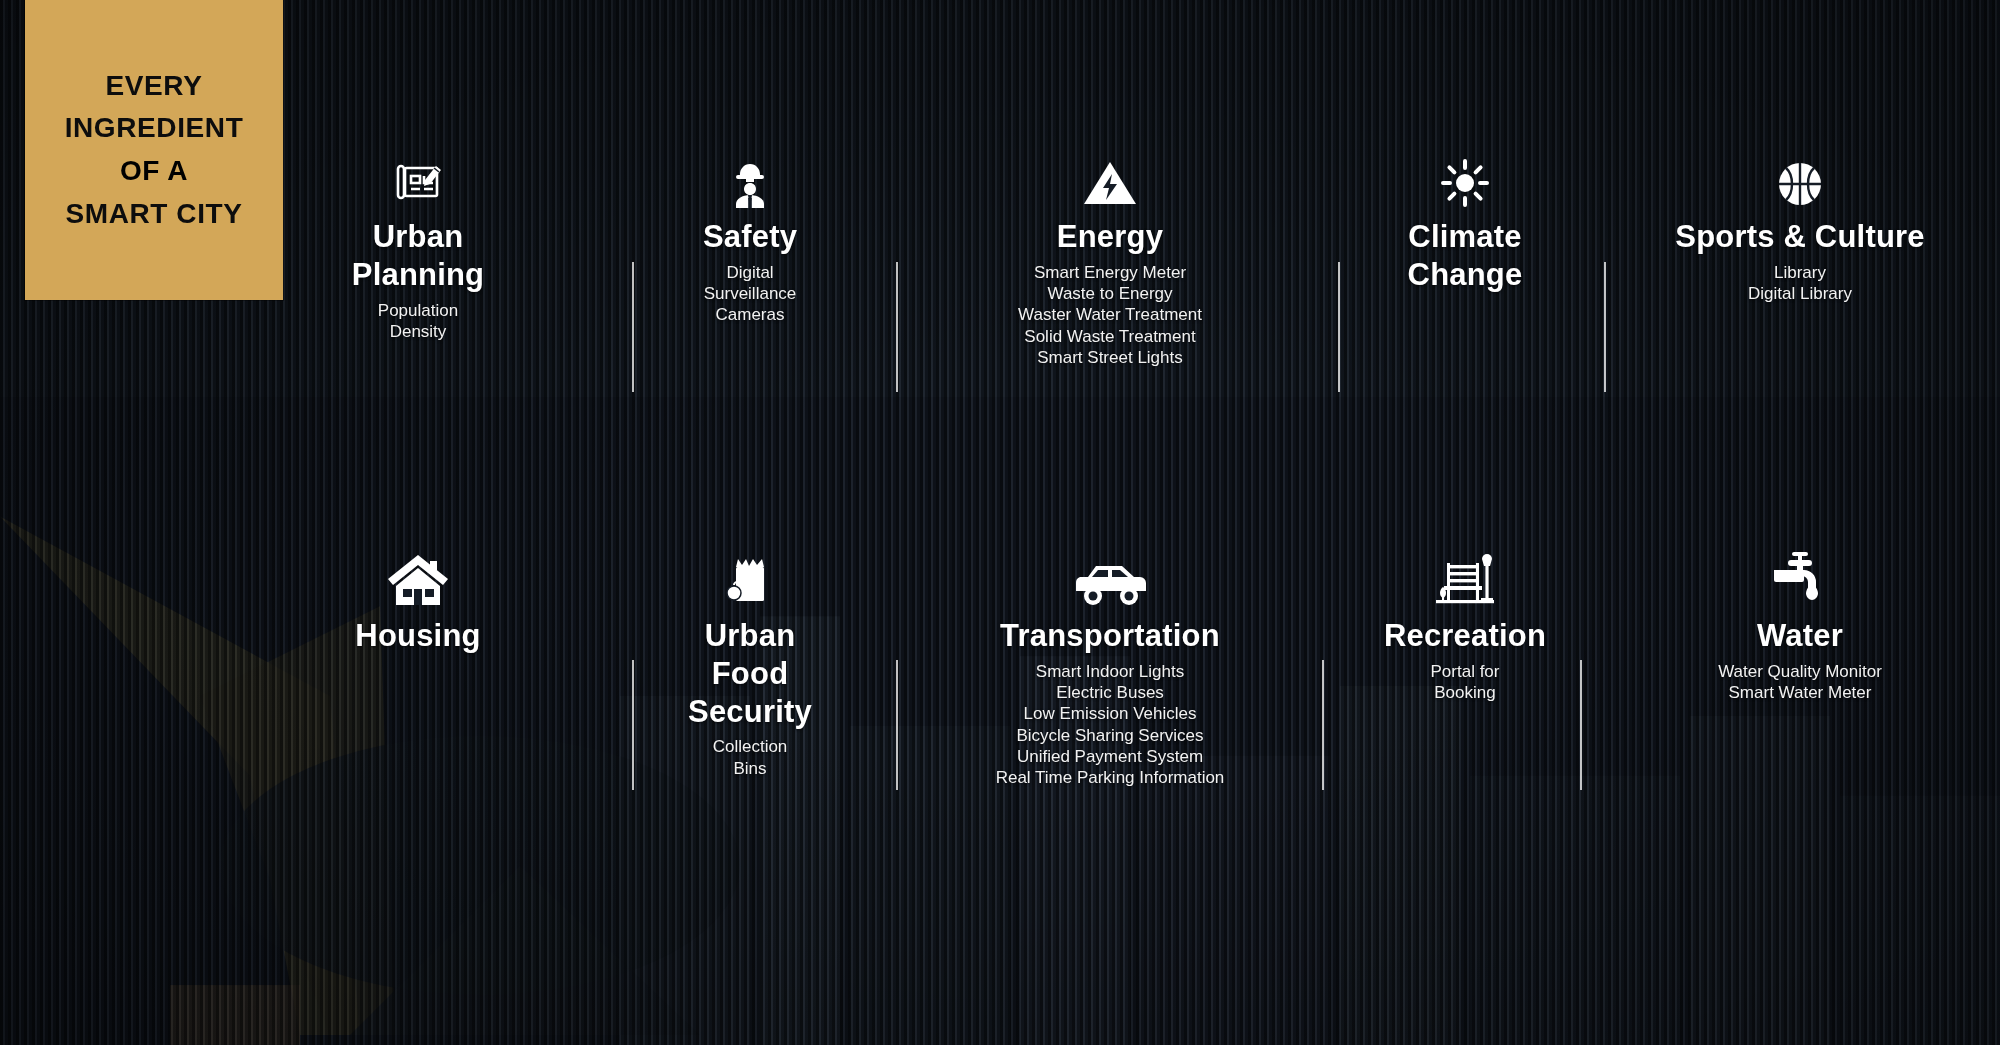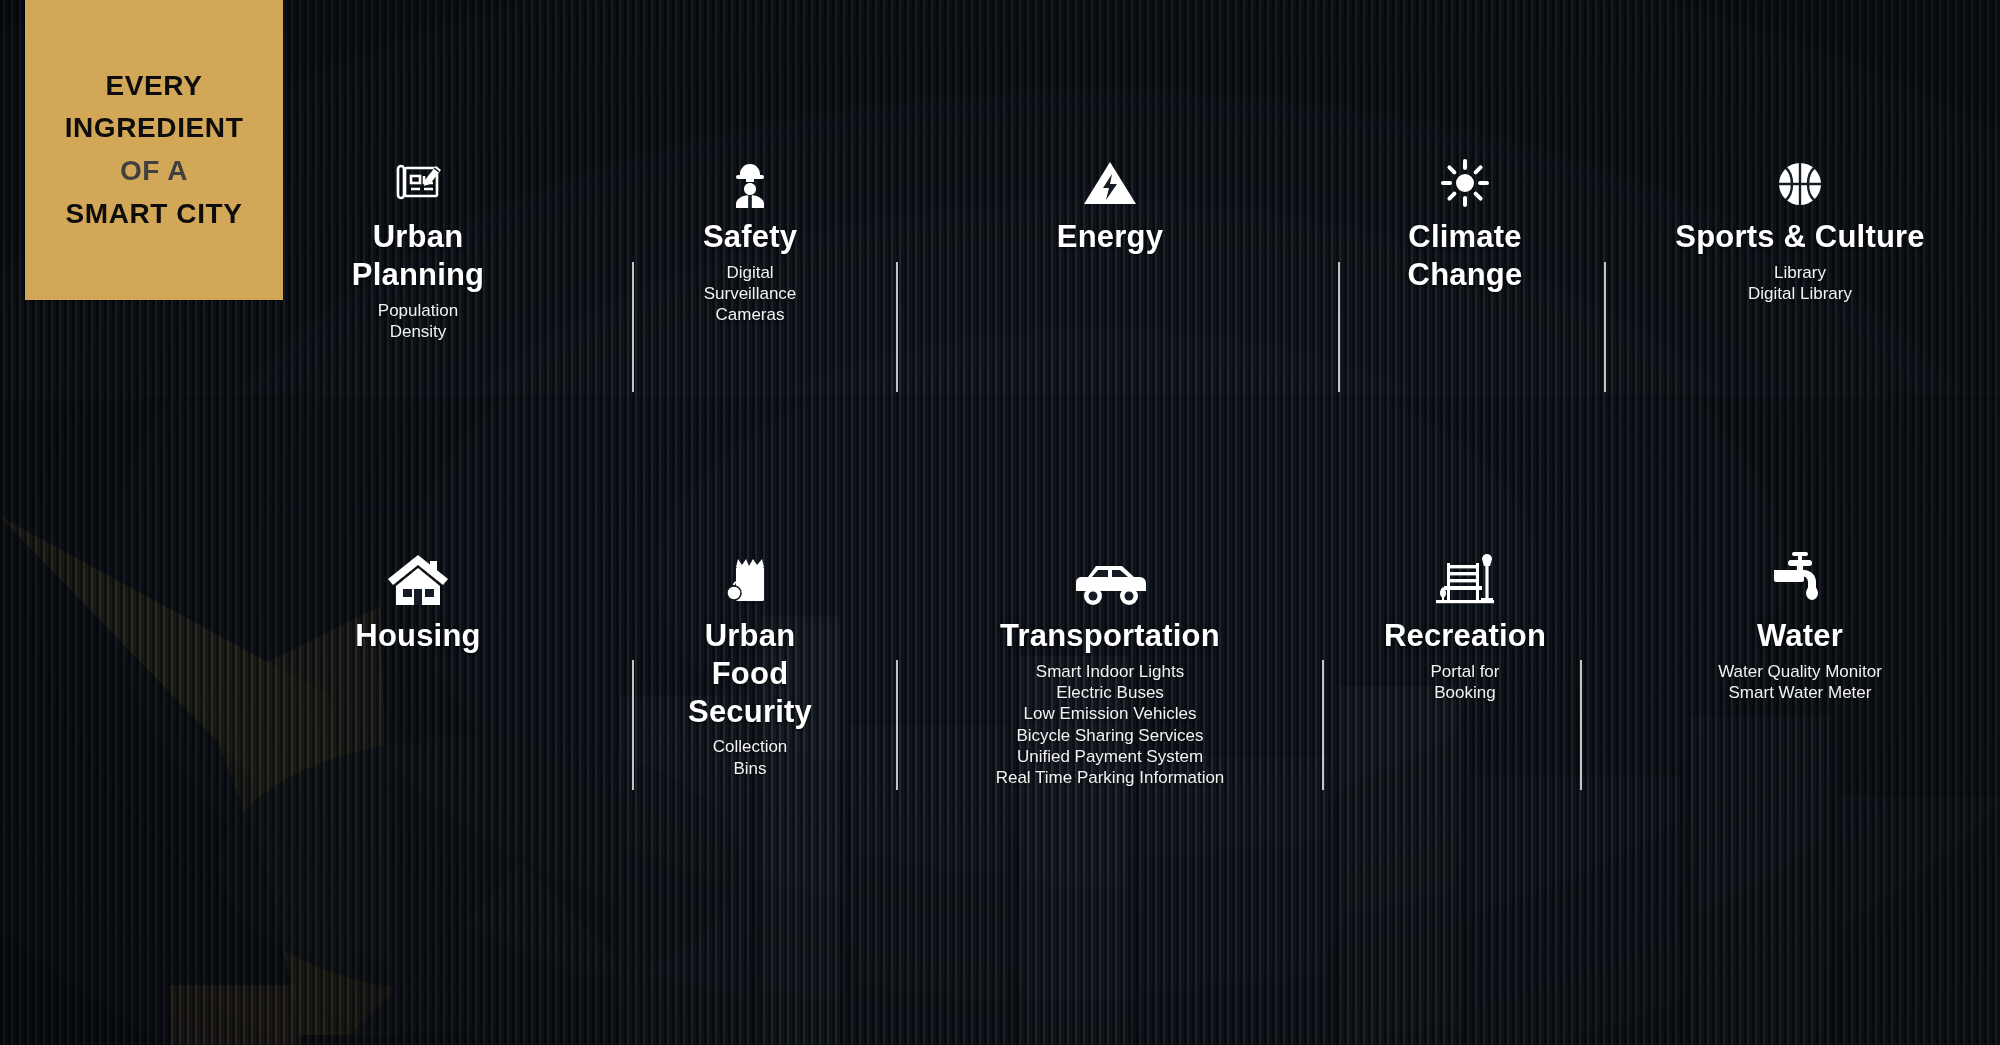--- a/index.html
+++ b/index.html
@@ -98,21 +98,21 @@
     <ellipse cx="480" cy="470" rx="260" ry="130" fill="#141a23" opacity=".8"></ellipse>
     <path d="M350 640 L520 470 L700 640 Z" fill="#161d26" opacity=".8"></path>
   </svg>
   <div class="bg-stripes"></div>
   <div class="bg-vignette"></div>
 </div>
 
 <div id="title-card" style="background: rgb(211, 167, 88);">
   <div class="line" style="color: rgb(13, 13, 13);">EVERY</div>
   <div class="line" style="color: rgb(13, 13, 13);">INGREDIENT</div>
-  <div class="line" style="color: #404040;">OF A</div>
+  <div class="line" style="color: #000000;">OF A</div>
   <div class="line" style="color: rgb(13, 13, 13);">SMART CITY</div>
 </div>
 
 <div class="divider" style="left:632px; top:262px; height:130px;"></div>
 <div class="divider" style="left:896px; top:262px; height:130px;"></div>
 <div class="divider" style="left:1338px; top:262px; height:130px;"></div>
 <div class="divider" style="left:1604px; top:262px; height:130px;"></div>
 <div class="divider" style="left:632px; top:660px; height:130px;"></div>
 <div class="divider" style="left:896px; top:660px; height:130px;"></div>
 <div class="divider" style="left:1322px; top:660px; height:130px;"></div>
@@ -161,20 +161,27 @@
   </div>
 
   <div class="cell r1 c3">
     <div class="icon">
       <svg width="56" height="50" viewBox="0 0 56 50" fill="#fff">
         <path d="M28 4 L54 46 H2 Z"></path>
         <path d="M30 16 L21 30 h6 l-3 12 11-16 h-7 z" fill="#151c26"></path>
       </svg>
     </div>
     <h3>Energy</h3>
+    <ul>
+      <li>Smart Energy Meter</li>
+      <li>Waste to Energy</li>
+      <li>Waster Water Treatment</li>
+      <li>Solid Waste Treatment</li>
+      <li>Smart Street Lights</li>
+    </ul>
   </div>
 
   <div class="cell r1 c4">
     <div class="icon">
       <svg width="50" height="50" viewBox="0 0 50 50" fill="#fff" stroke="#fff" stroke-width="4" stroke-linecap="round">
         <circle cx="25" cy="25" r="9" stroke="none"></circle>
         <path d="M25 3v7M25 40v7M3 25h7M40 25h7M9.4 9.4l5 5M35.6 35.6l5 5M40.6 9.4l-5 5M14.4 35.6l-5 5"></path>
       </svg>
     </div>
     <h3>

